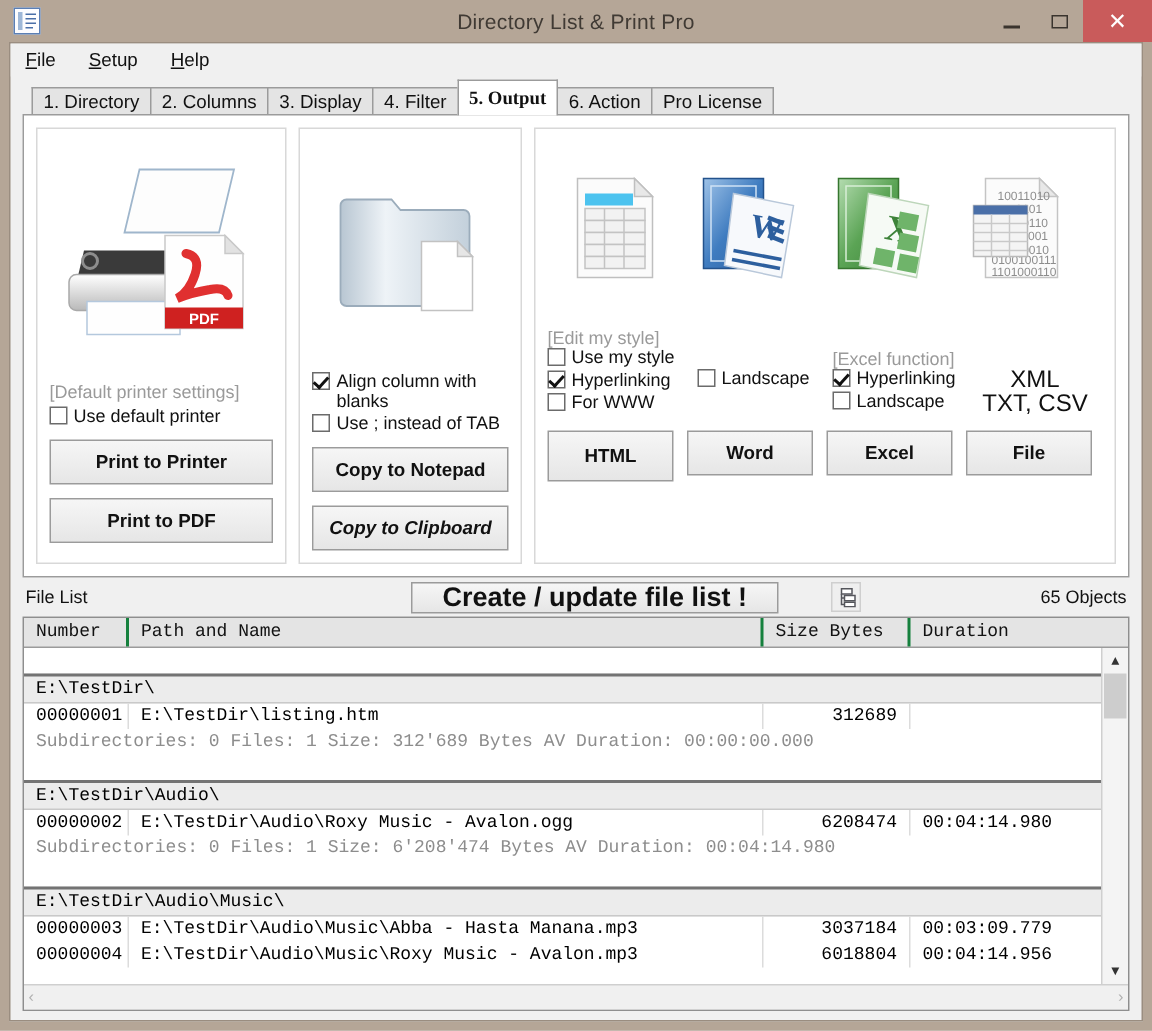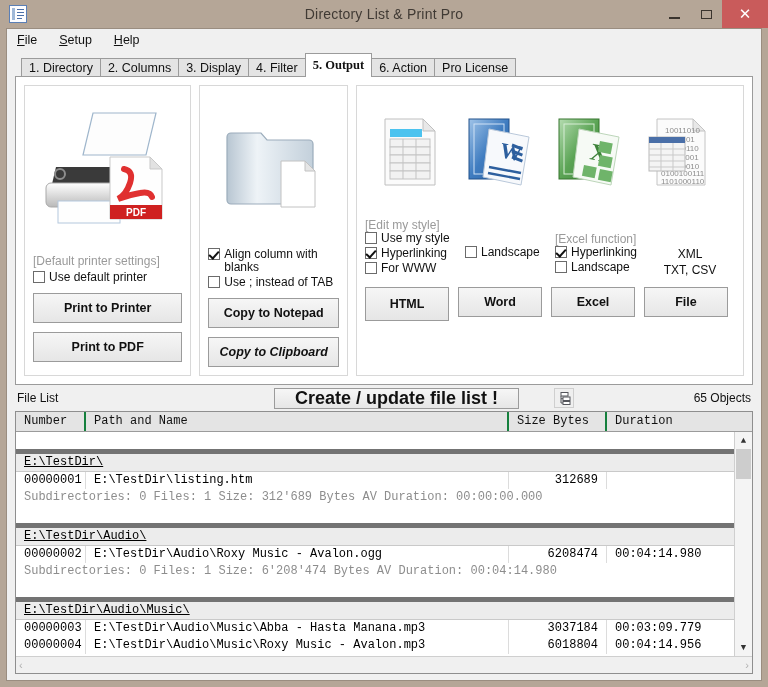--- a/index.html
+++ b/index.html
@@ -132,21 +132,21 @@
   .th{padding:2px 0 0 8px;box-sizing:border-box;border-right:2px solid #15803d;height:19px;}
   .c-num{width:70px;}
   .c-path{width:423px;}
   .c-size{width:98px;}
   .c-dur{width:120px;border-right:none;}
   .tbody{
     flex:1;overflow:hidden;font-family:"Liberation Mono",monospace;font-size:12px;
     background:#fff;position:relative;
   }
   .row{display:flex;height:17px;align-items:center;}
-  .row.dirhdr{background:#ececec;border-top:5px solid #737373;border-bottom:1px solid #c9c9c9;text-decoration:underline;}
+  .row.dirhdr{background:#ececec;border-top:2px solid #737373;border-bottom:1px solid #c9c9c9;}
   .row.summary{color:#8d8d8d;}
   .row.spacer{height:17px;}
   .cell{box-sizing:border-box;padding-left:8px;white-space:nowrap;overflow:hidden;height:17px;line-height:17px;}
   .cell.num{width:70px;border-right:1px solid #dcdcdc;}
   .cell.path{width:423px;border-right:1px solid #dcdcdc;}
   .cell.size{width:98px;text-align:right;padding-right:8px;padding-left:0;border-right:1px solid #dcdcdc;}
   .cell.dur{width:120px;padding-left:8px;}
   .cell.full{width:100%;border:none;}
 
   .vscroll{
@@ -382,21 +382,21 @@
             <div class="chk">
               <span class="box on"></span>
               <span>Hyperlinking</span>
             </div>
             <div class="chk">
               <span class="box"></span>
               <span>Landscape</span>
             </div>
           </div>
 
-          <div style="width:90px;padding-top:28px;text-align:center;font-size:12px;color:#111;line-height:16px;">
+          <div style="width:90px;padding-top:28px;text-align:center;font-size:16px;color:#111;line-height:16px;">
             <div>XML</div>
             <div>TXT, CSV</div>
           </div>
         </div>
 
         <div style="display:flex;gap:9px;margin-top:9px;">
           <div class="btn" style="width:84px;height:34px;">HTML</div>
           <div class="btn" style="width:84px;height:30px;">Word</div>
           <div class="btn" style="width:84px;height:30px;">Excel</div>
           <div class="btn" style="width:84px;height:30px;">File</div>

